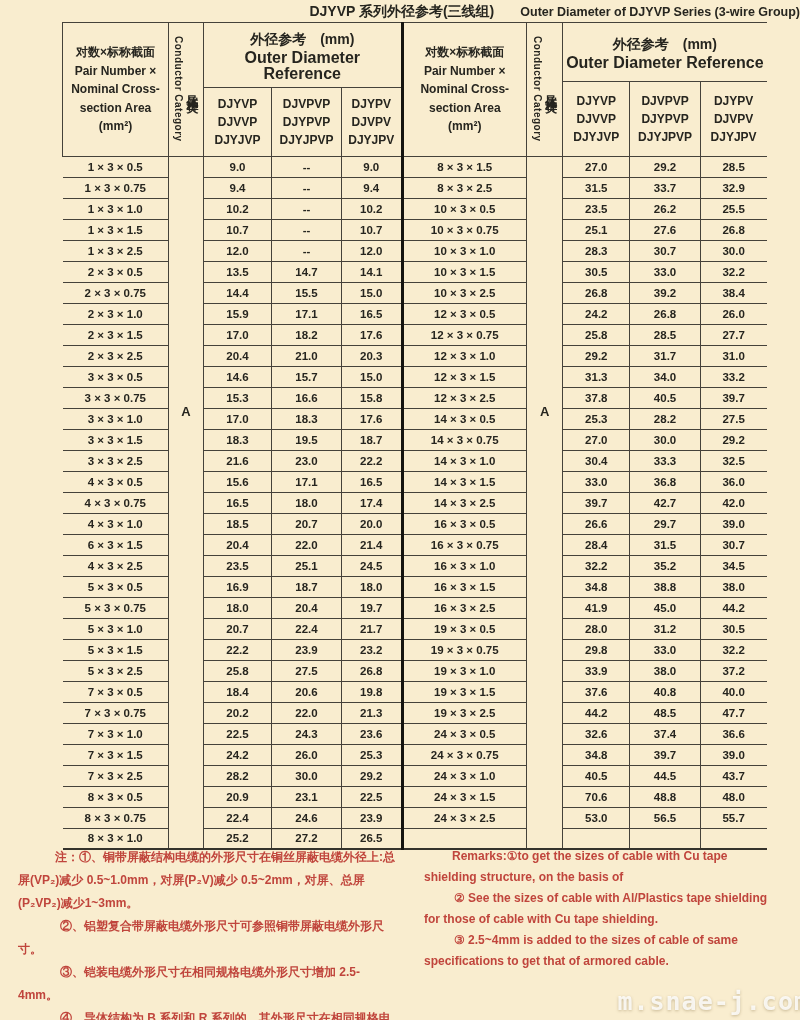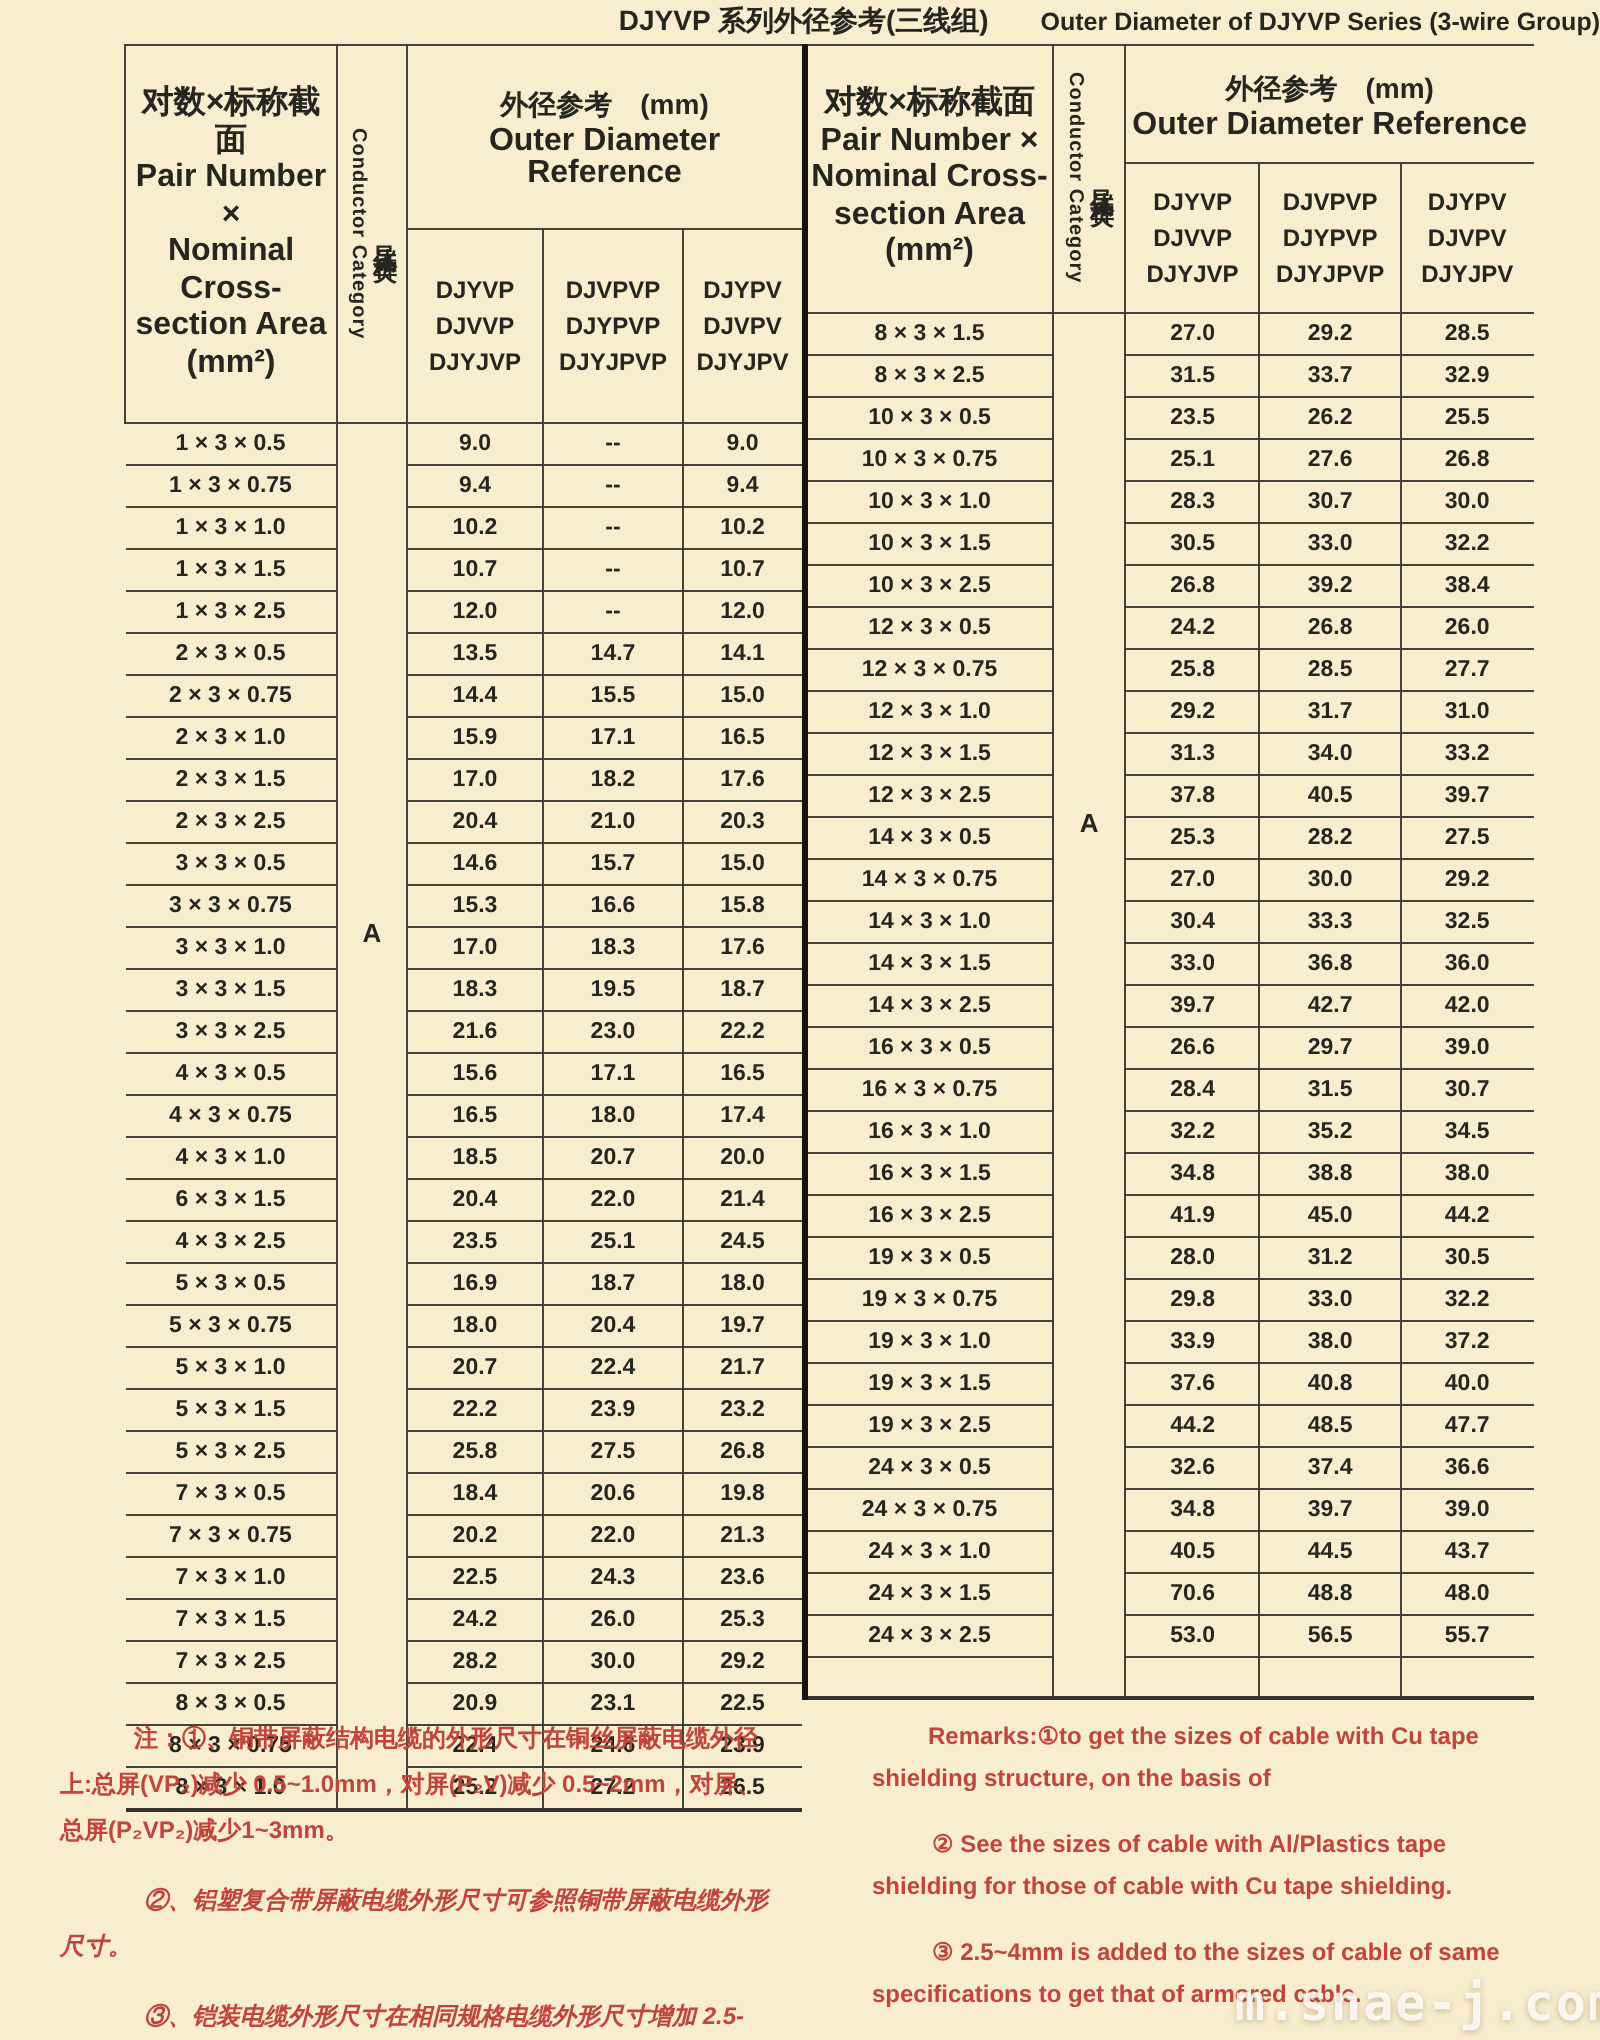--- a/index.html
+++ b/index.html
@@ -36,21 +36,21 @@
     padding: 0;
     text-align: center;
     overflow: hidden;
   }
   
   tbody td.pair-cell { border-left: none; }
   
   .t-left .last, .t-right .last { border-right: none; }
 
   thead th { font-weight: bold; background: transparent; }
-  th.pair-head { font-size: 16px; line-height: 18.5px; padding: 20px 1px; margin-top: 33px; }
+  th.pair-head { font-size: 12px; line-height: 18.5px; padding: 20px 1px; margin-top: 33px; }
   th.cond-head { vertical-align: middle; }
   .vwrap { display: flex; justify-content: center; align-items: center; gap: 1px; }
   .ven {
     writing-mode: vertical-rl;
     font-size: 10px; font-weight: bold; letter-spacing: 0.5px;
     line-height: 1.1;
   }
   .vzh {
     writing-mode: vertical-rl; text-orientation: upright;
     font-size: 12px; font-weight: bold; letter-spacing: 2px;
@@ -67,28 +67,28 @@
     white-space: nowrap;
   }
   td.cond-cell { vertical-align: top; font-size: 13px; }
   td.cond-cell span { display: inline-block; margin-top: 247px; }
 
   
   .notes {
     position: absolute; top: 846px; left: 0; width: 800px;
     display: flex; color: #c0453c;
   }
-  .notes p { margin: 12px; }
+  .notes p { margin: 0; }
   .notes-zh {
     box-sizing: border-box;
     width: 398px; padding-left: 18px;
     font-size: 12px; line-height: 23px; font-weight: bold;
   }
   .notes-zh p.n0 { text-indent: 37px; }
-  .notes-zh p.ni { text-indent: 42px; font-style: italic; }
+  .notes-zh p.ni { text-indent: 42px; }
   .notes-en {
     box-sizing: border-box;
     width: 352px; margin-left: 26px;
     font-size: 12px; line-height: 21px; font-weight: bold;
   }
   .notes-en p.r0 { text-indent: 28px; }
   .notes-en p.ri { text-indent: 30px; }
 
   
   .watermark {

